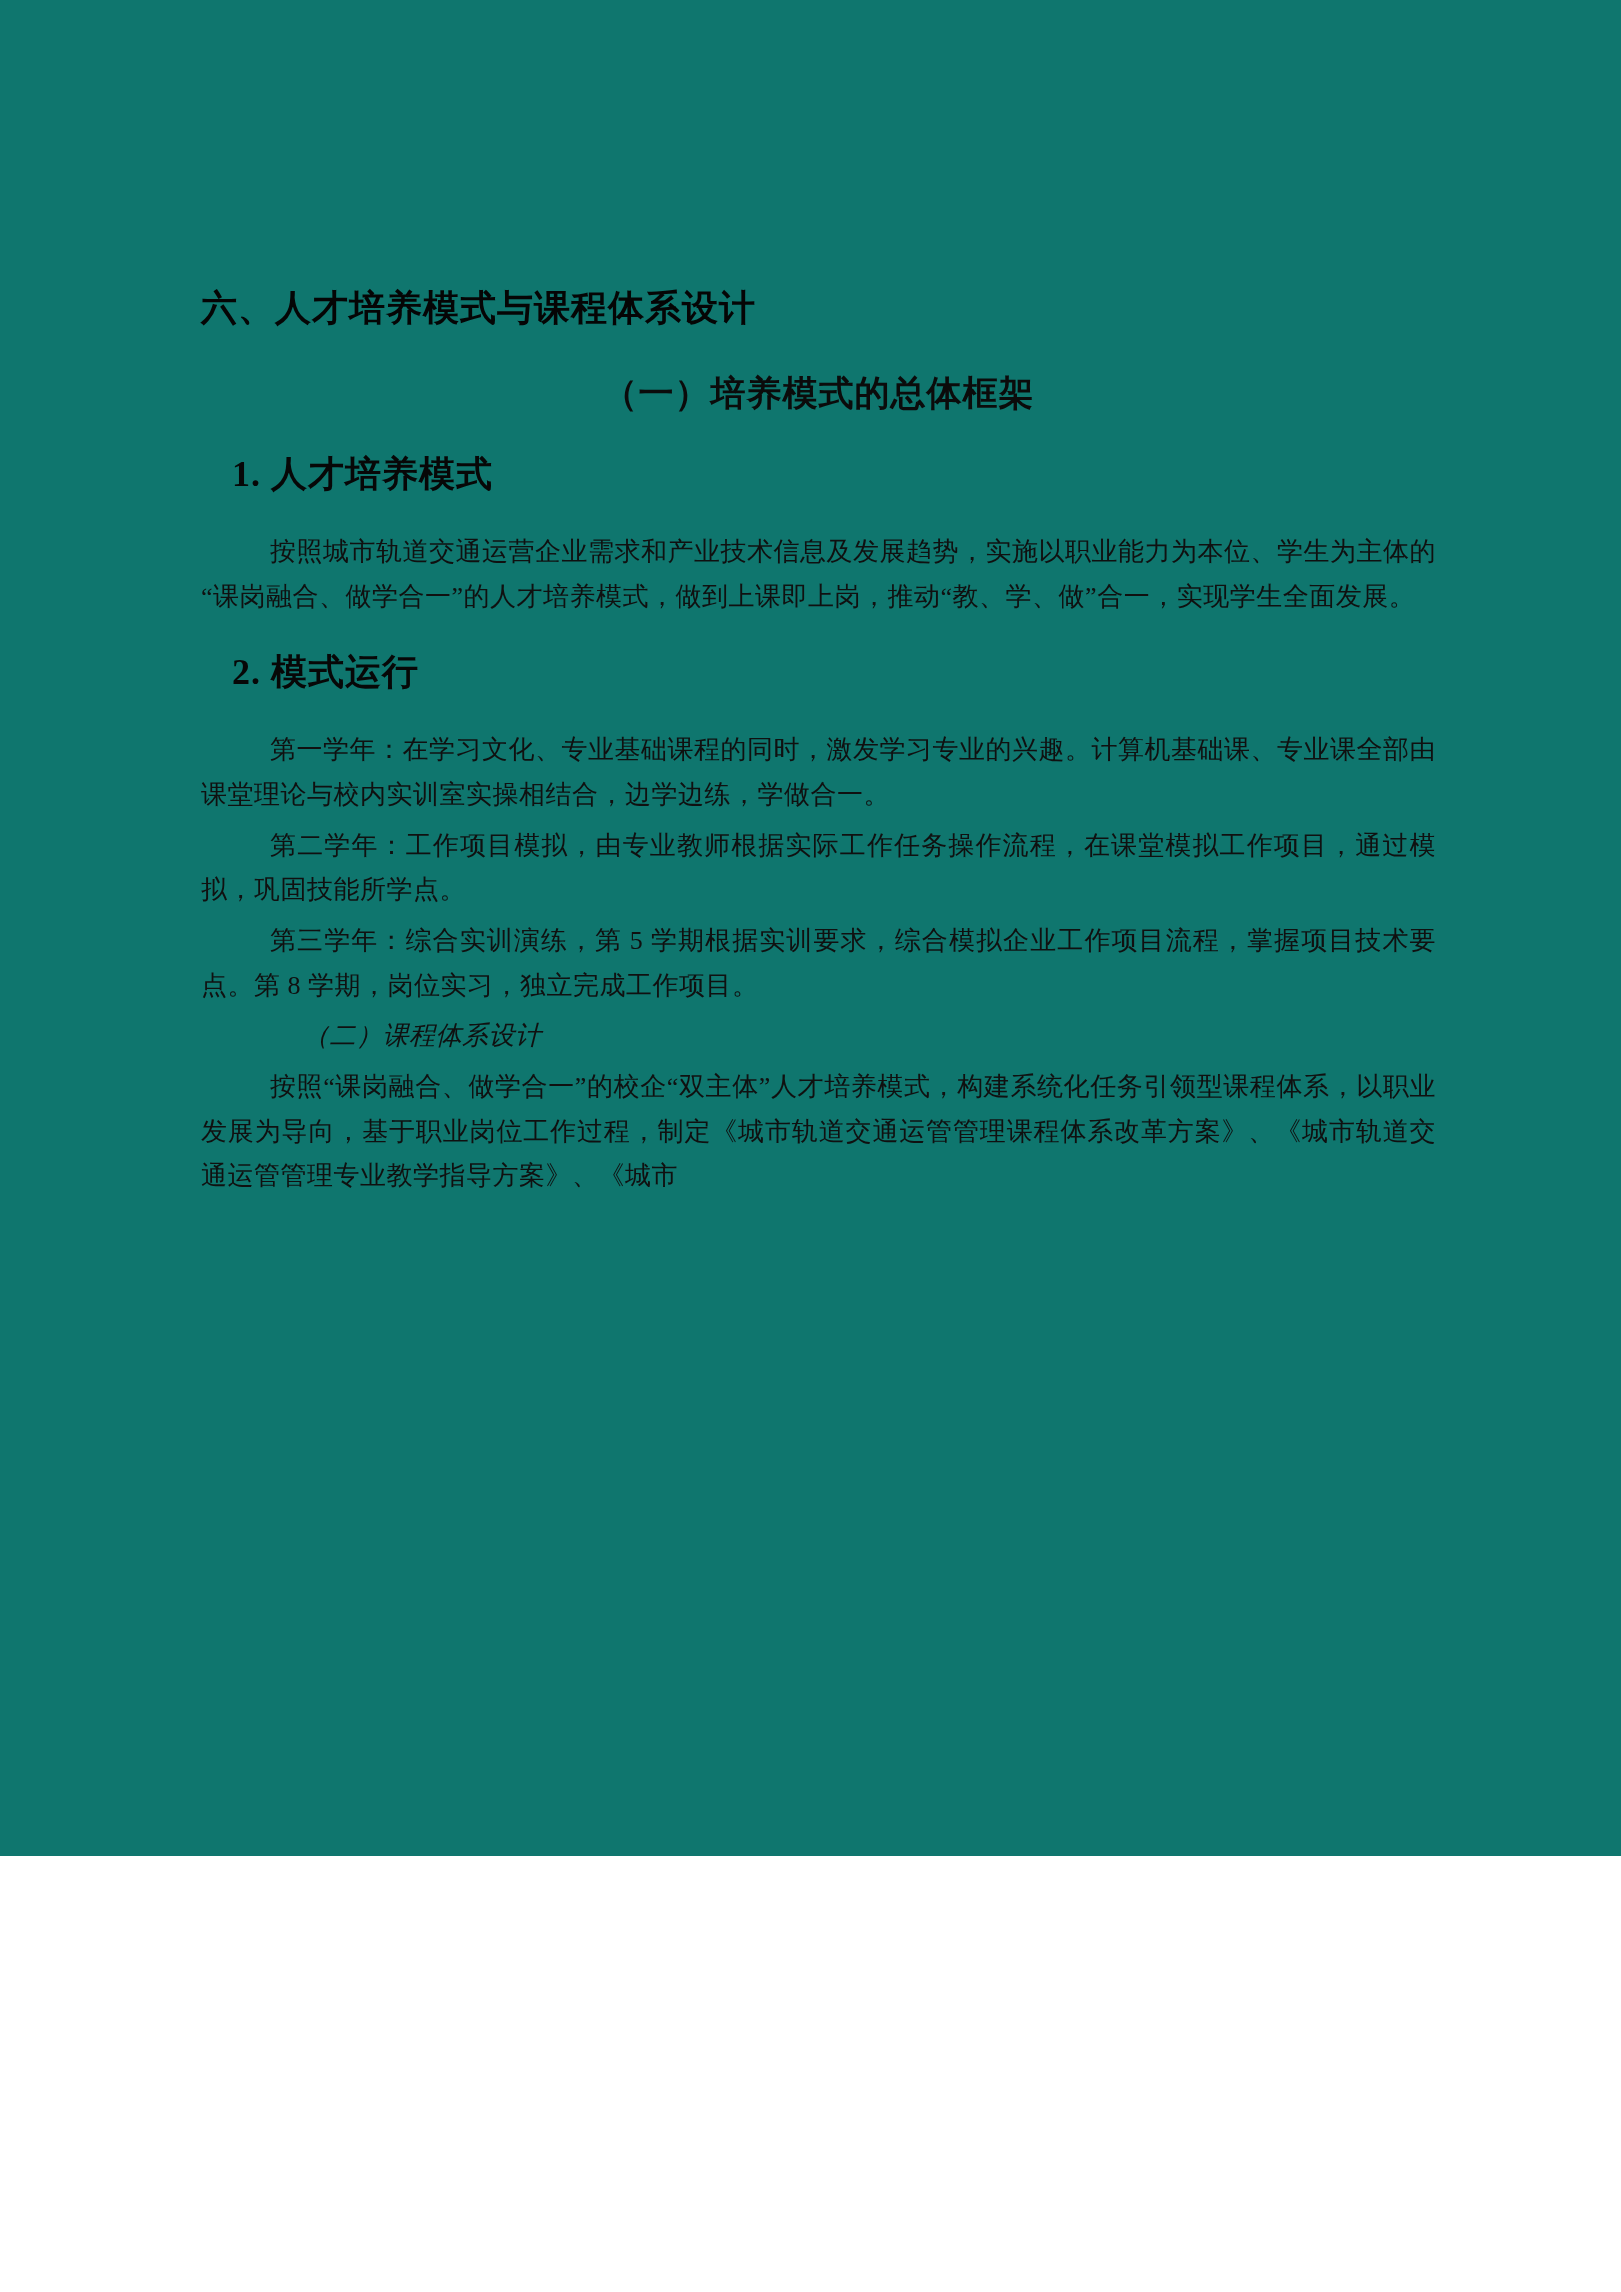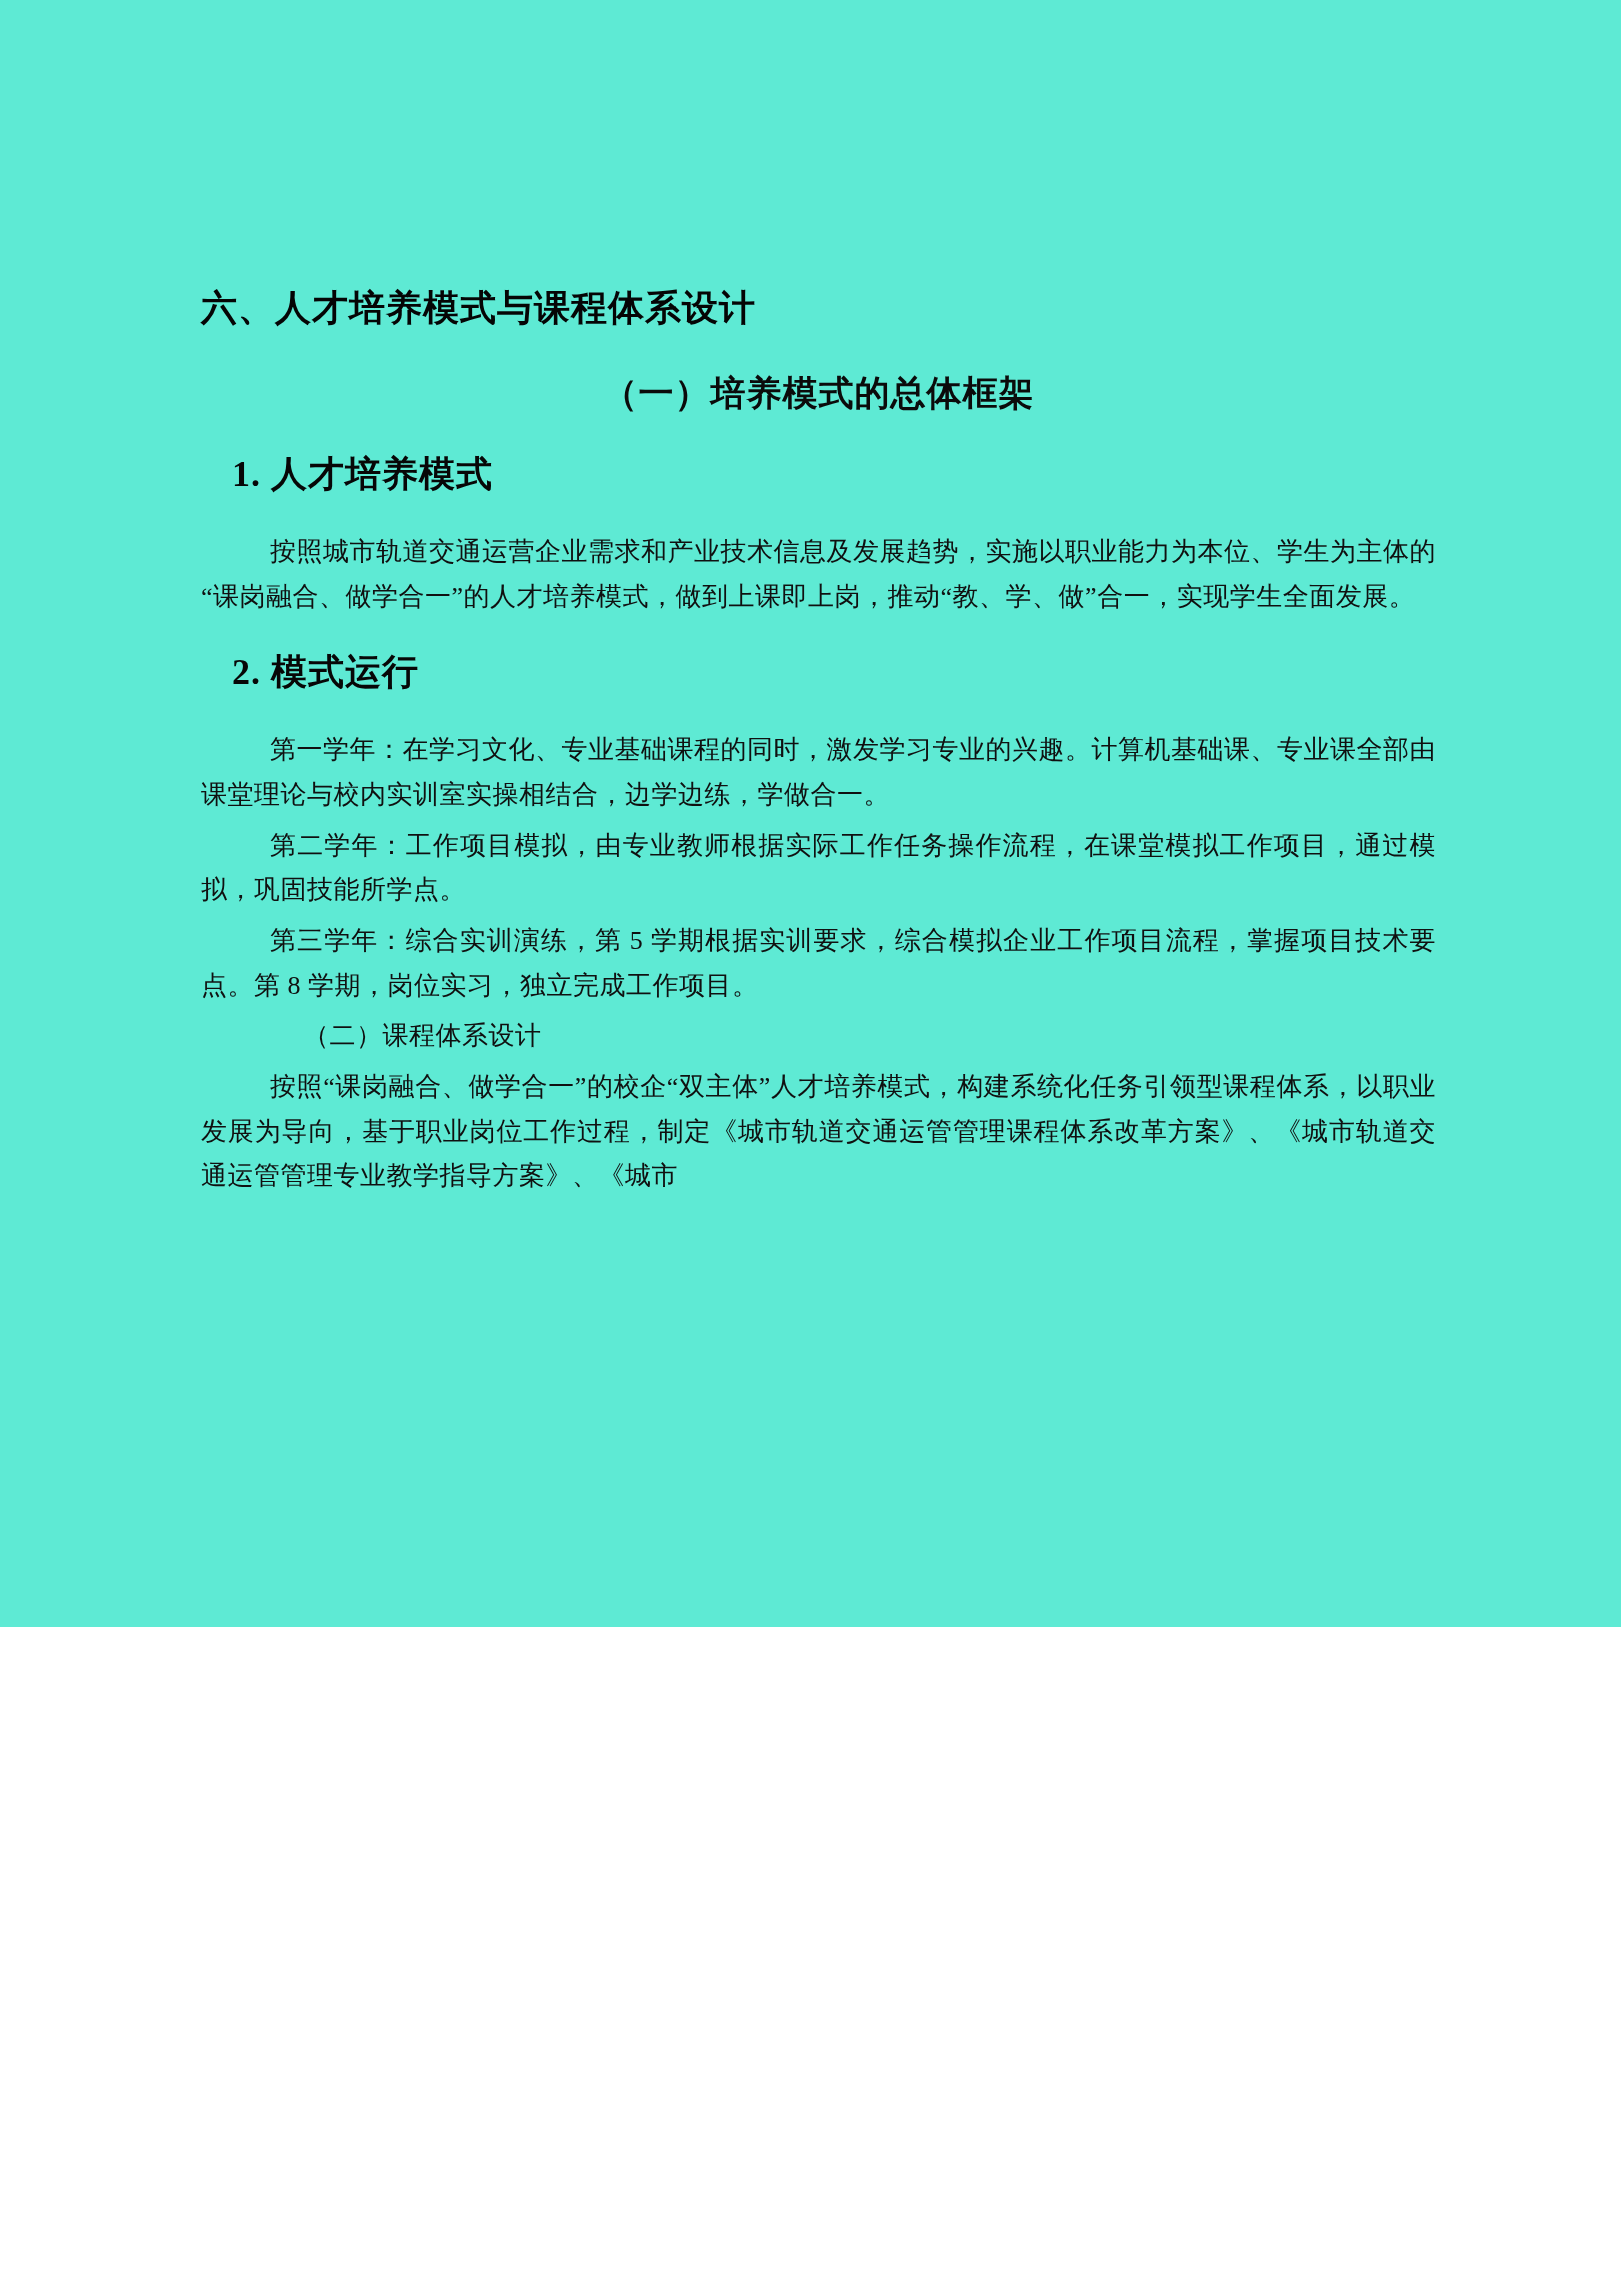--- a/index.html
+++ b/index.html
@@ -7,23 +7,23 @@
     padding: 0;
     background: #ffffff;
   }
   body {
     font-family: "Liberation Serif", "DejaVu Serif", serif;
     color: #0f0f0f;
   }
   .page {
     position: relative;
     width: 1621px;
-    height: 1627px;
+    height: 1856px;
     margin: 0 auto;
-    background: #5eead4;
+    background: #0f766e;
     box-sizing: border-box;
     overflow: hidden;
   }
   .content {
     position: absolute;
     left: 201px;
     top: 284px;
     width: 1235px;
   }
   .h-section {
@@ -56,20 +56,21 @@
     text-indent: 69px;
     text-align: justify;
     letter-spacing: 0.5px;
     color: #101010;
   }
   p.para.gap {
     margin-bottom: 29px;
   }
   p.indent-sub {
     text-indent: 102px;
+    font-style: italic;
   }
   .page-number {
     position: absolute;
     left: 201px;
     top: 2107px;
     font-size: 25.5px;
     font-family: "Liberation Serif", serif;
     color: #1a1a1a;
   }
 </style>

